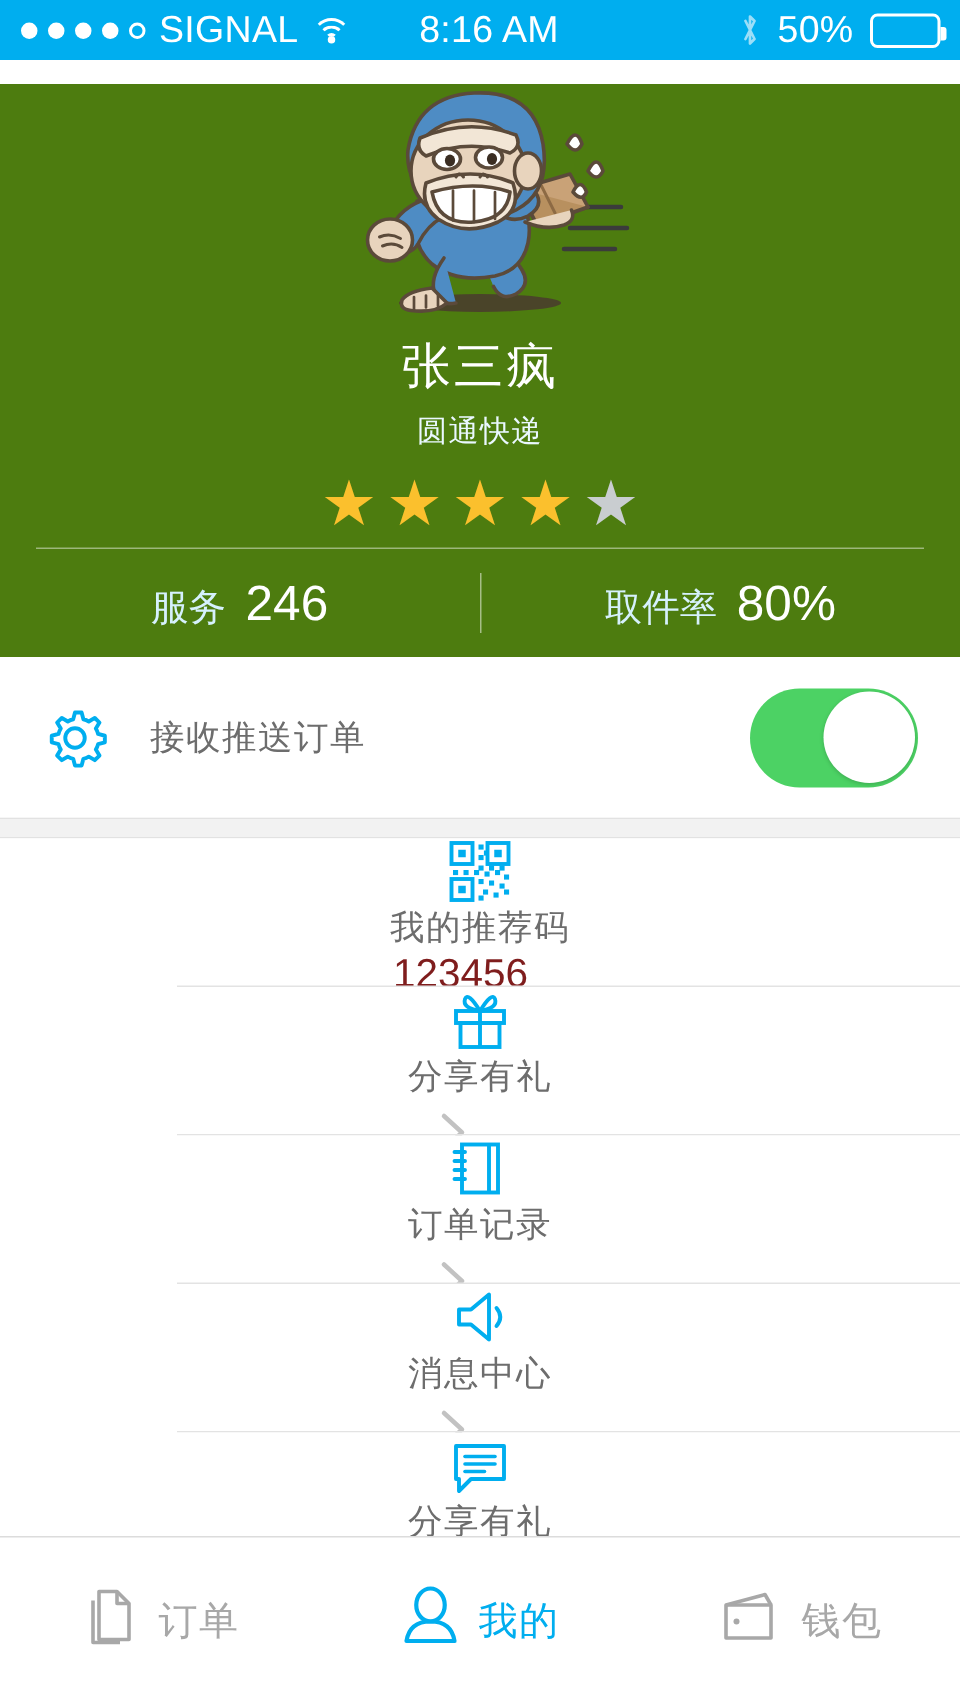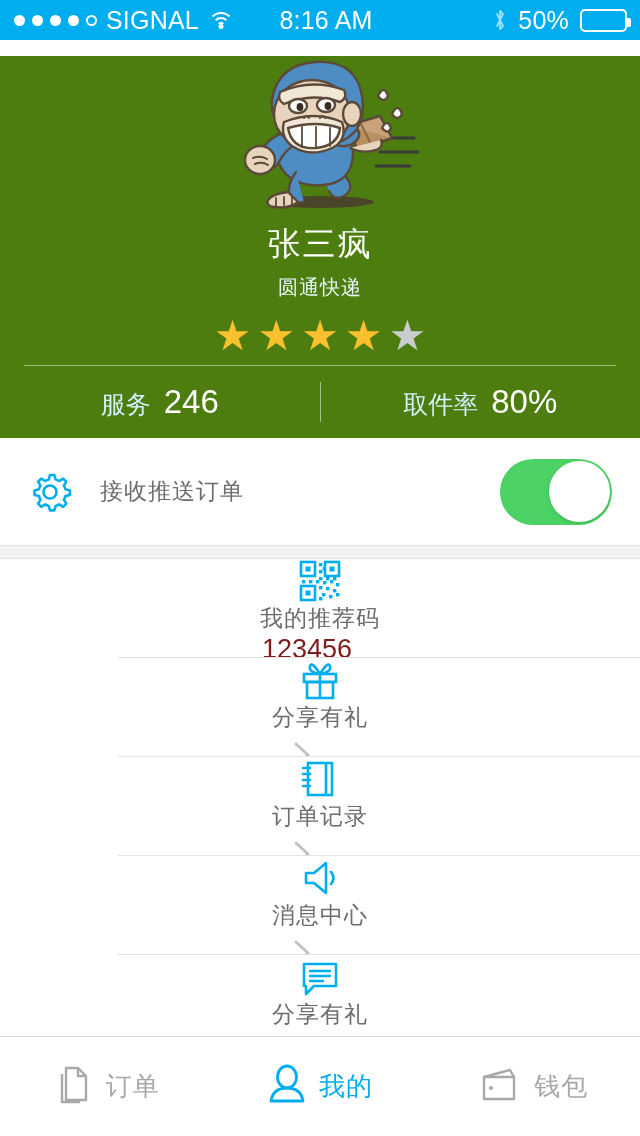--- a/index.html
+++ b/index.html
@@ -69,21 +69,21 @@
 
   .switch { width:112px; height:66px; border-radius:33px; background:#4CD264; position:relative; margin-right:28px; flex:none; }
   .knob { position:absolute; top:2.5px; right:2.5px; width:61px; height:61px; border-radius:50%;
           background:#fff; box-shadow:0 1px 3px rgba(0,0,0,.18); }
 
   
   .list { background:#fff; }
   .list .row { height:99px;flex-direction:column; }
 
   
-  .tabbar { position:absolute; left:0; bottom:0; width:640px; height:100px; background:#fff;
+  .tabbar { position:absolute; left:0; bottom:0; width:640px; height:112px; background:#fff;
             border-top:1px solid #dcdcdc; display:flex; }
   .tab { flex:1; display:flex; align-items:center; justify-content:center; gap:12px; }
   .tab .tlabel { font-size:26px; color:#a8a8a8; letter-spacing:1px; }
   .tab.active .tlabel { color:#00AEEF; }
 </style>
 </head>
 <body>
 
 <div id="app">
 

